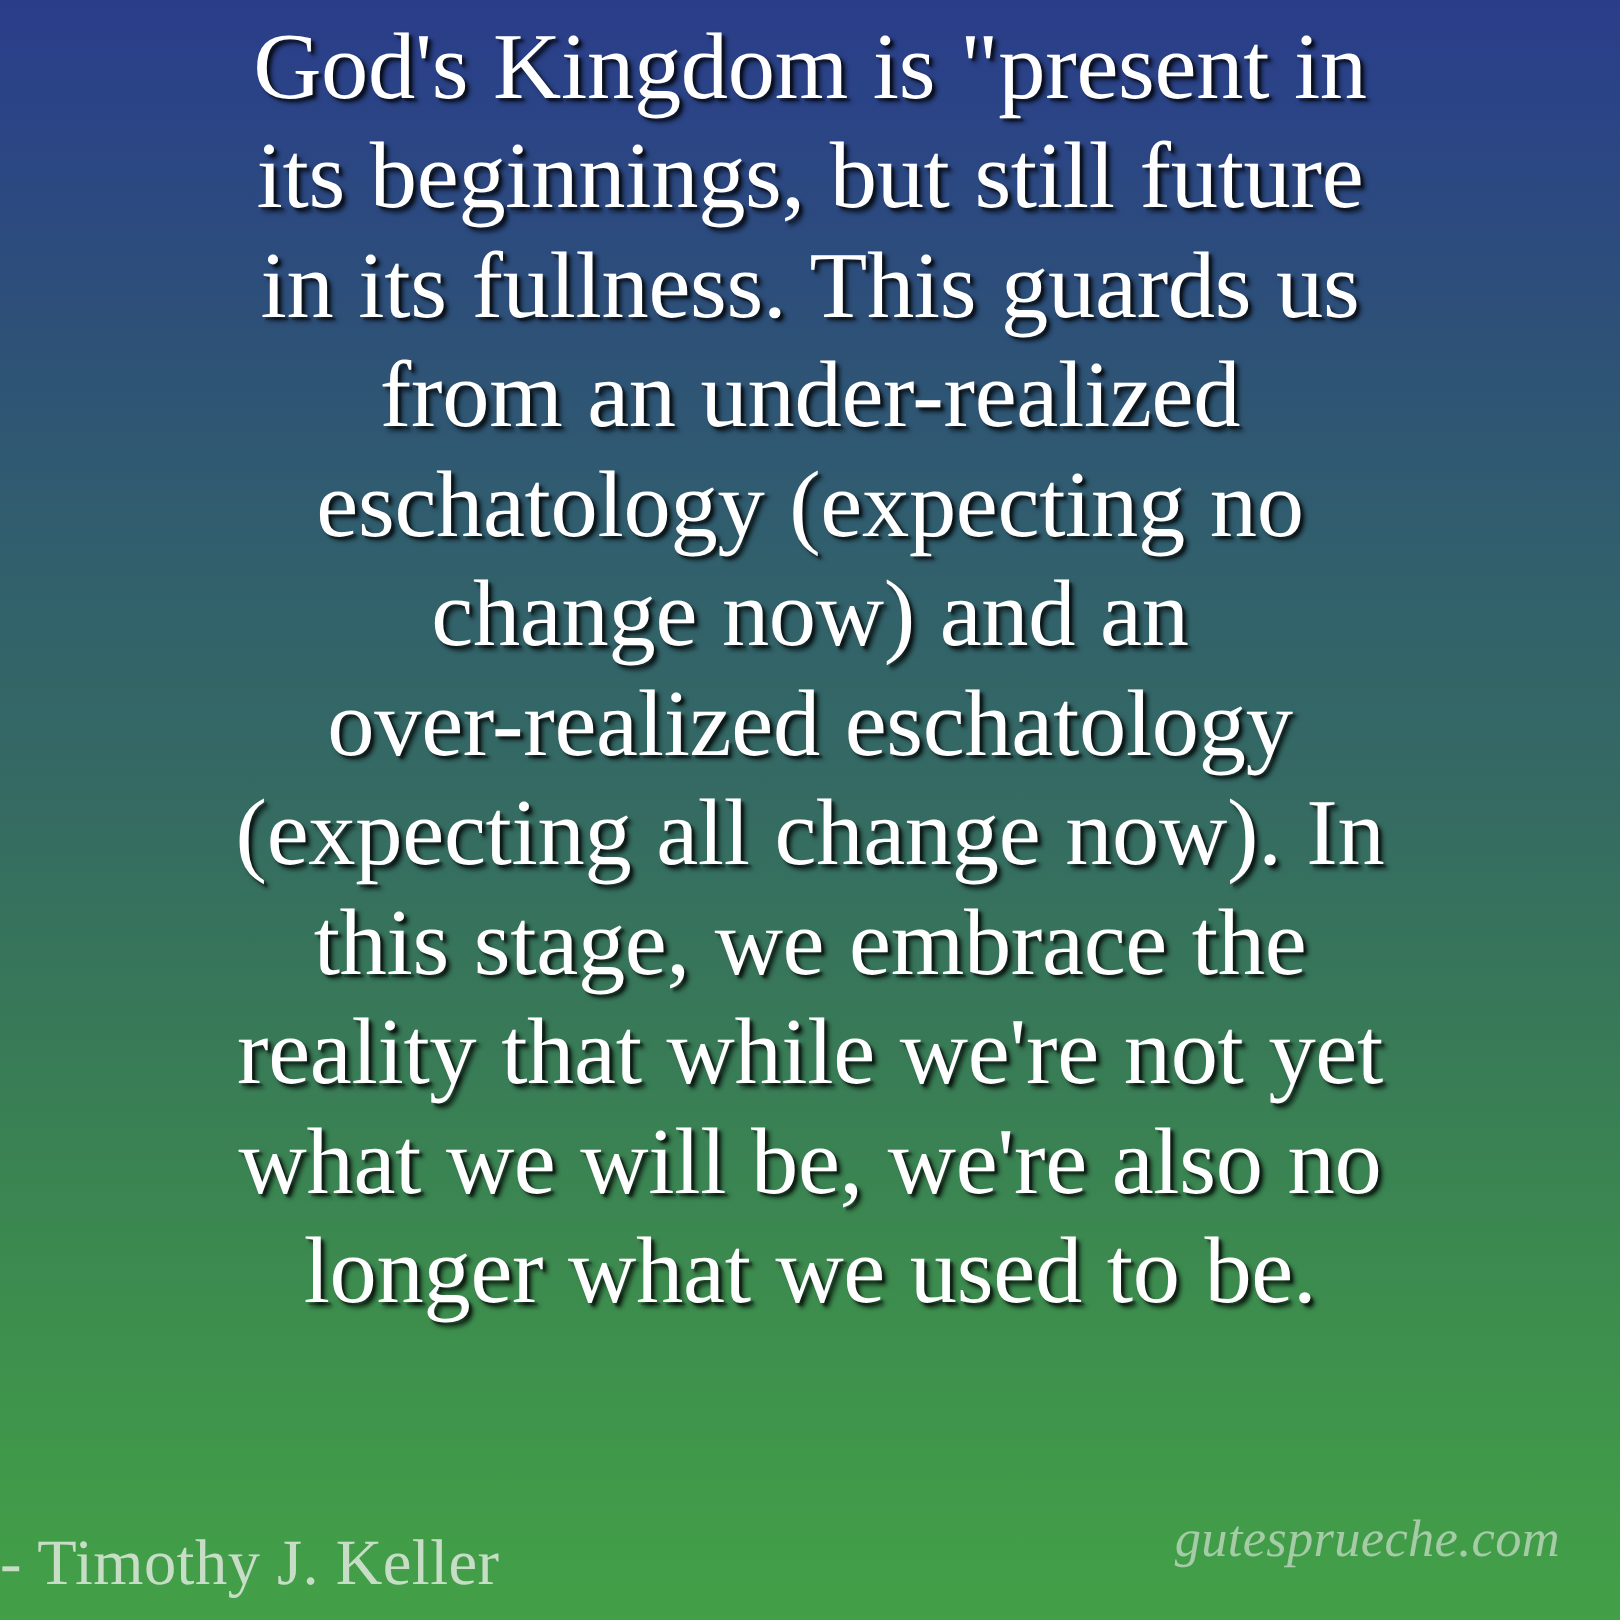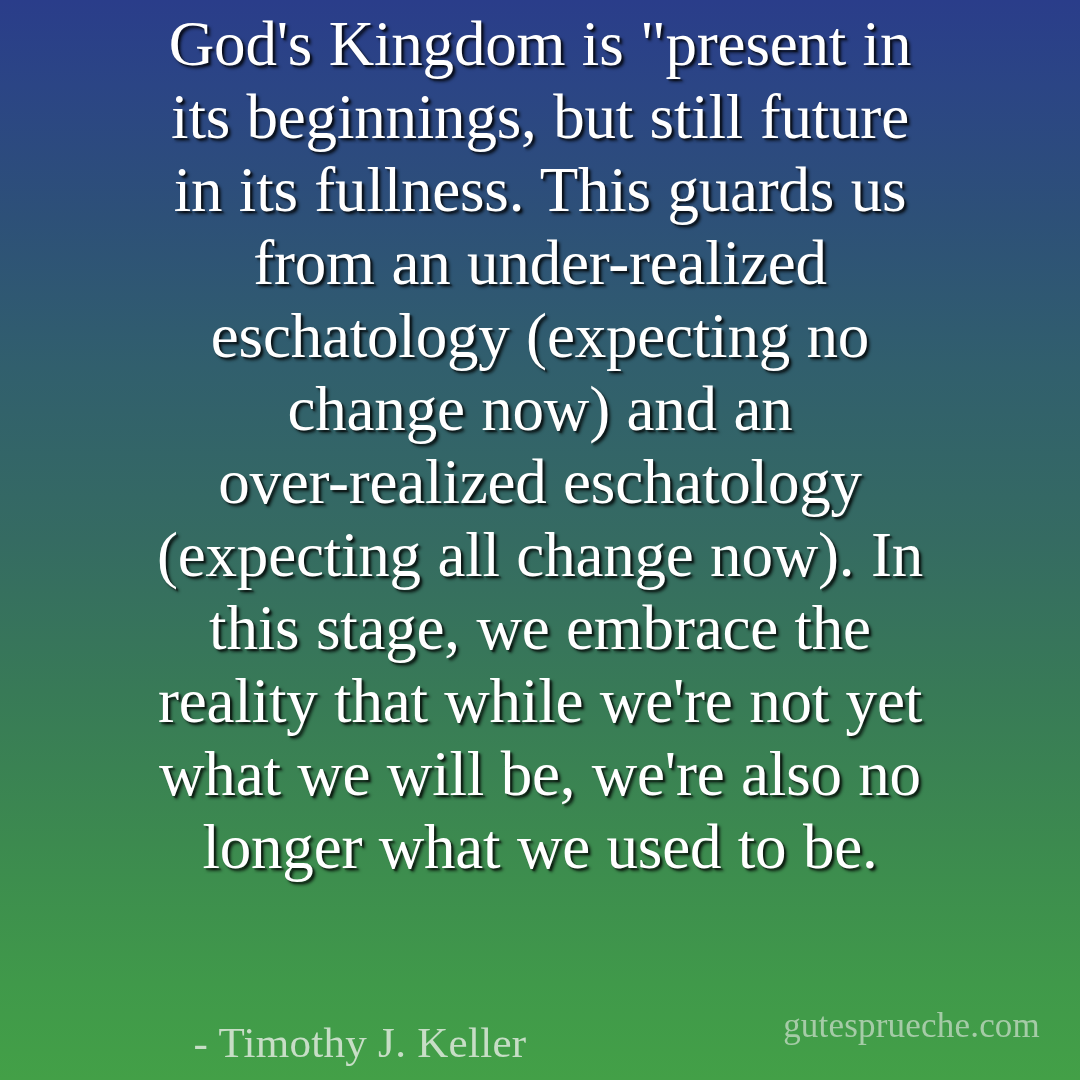--- a/index.html
+++ b/index.html
@@ -49,37 +49,37 @@
        2px 2px 1px rgba(0,0,0,0.42);
     white-space: pre-line;
   }
 
   
   #author-line {
     position: absolute;
     left: 0;
     width: 720px;
     top: 1018px;
-    text-align: center;
     color: rgba(232, 238, 230, 0.80);
     font-size: 43px;
     line-height: 50px;
     letter-spacing: 0.3px;
   }
 
   
   #watermark {
     position: absolute;
     right: 40px;
     top: 1006px;
     text-align: center;
     color: rgba(228, 232, 226, 0.62);
     font-size: 35px;
     line-height: 40px;
     letter-spacing: 0.2px;
+    font-style: italic;
   }
 </style>
 </head>
 <body>
 
 <div id="quote-card">
 
   <div id="quote-text">God's Kingdom is "present in
 its beginnings, but still future
 in its fullness. This guards us

